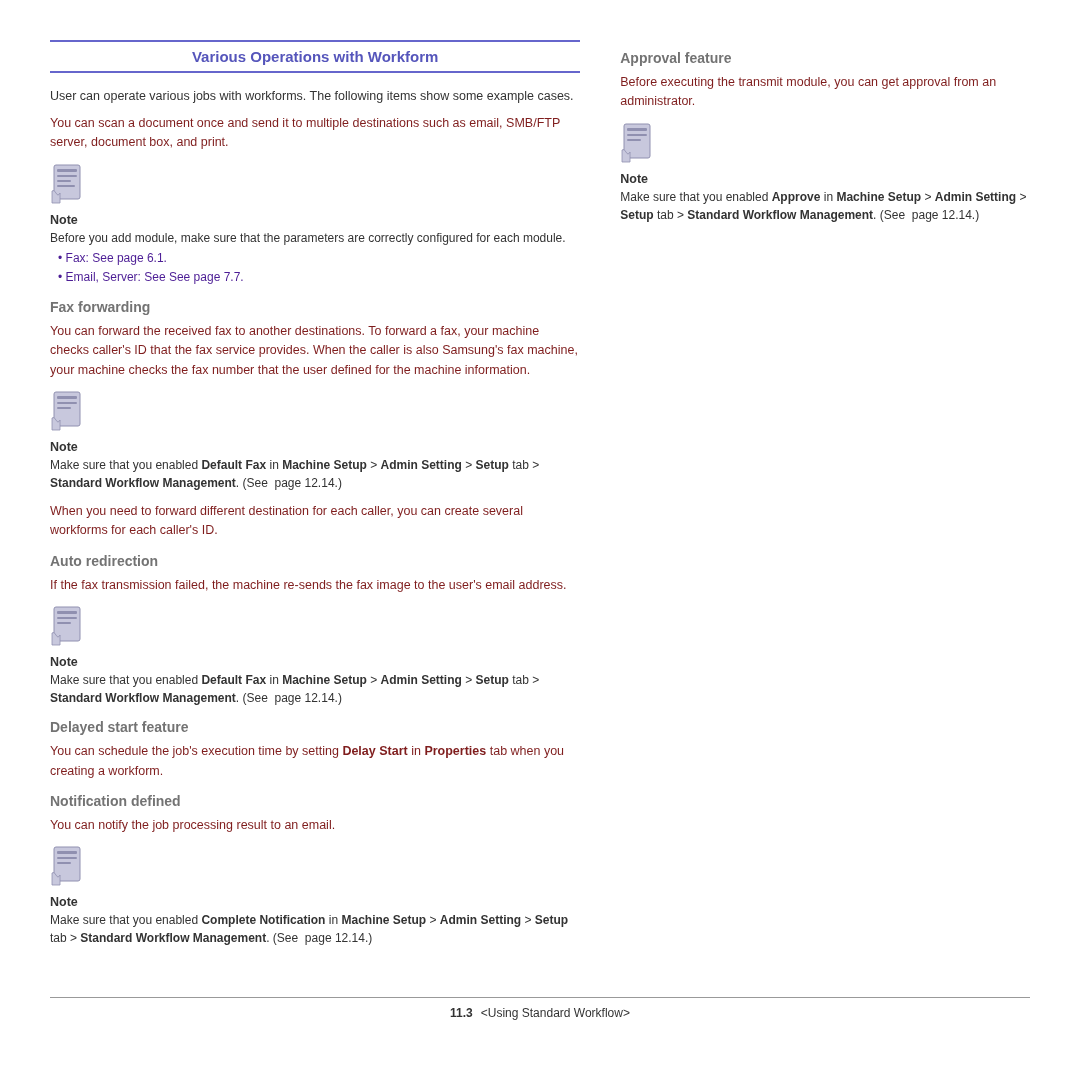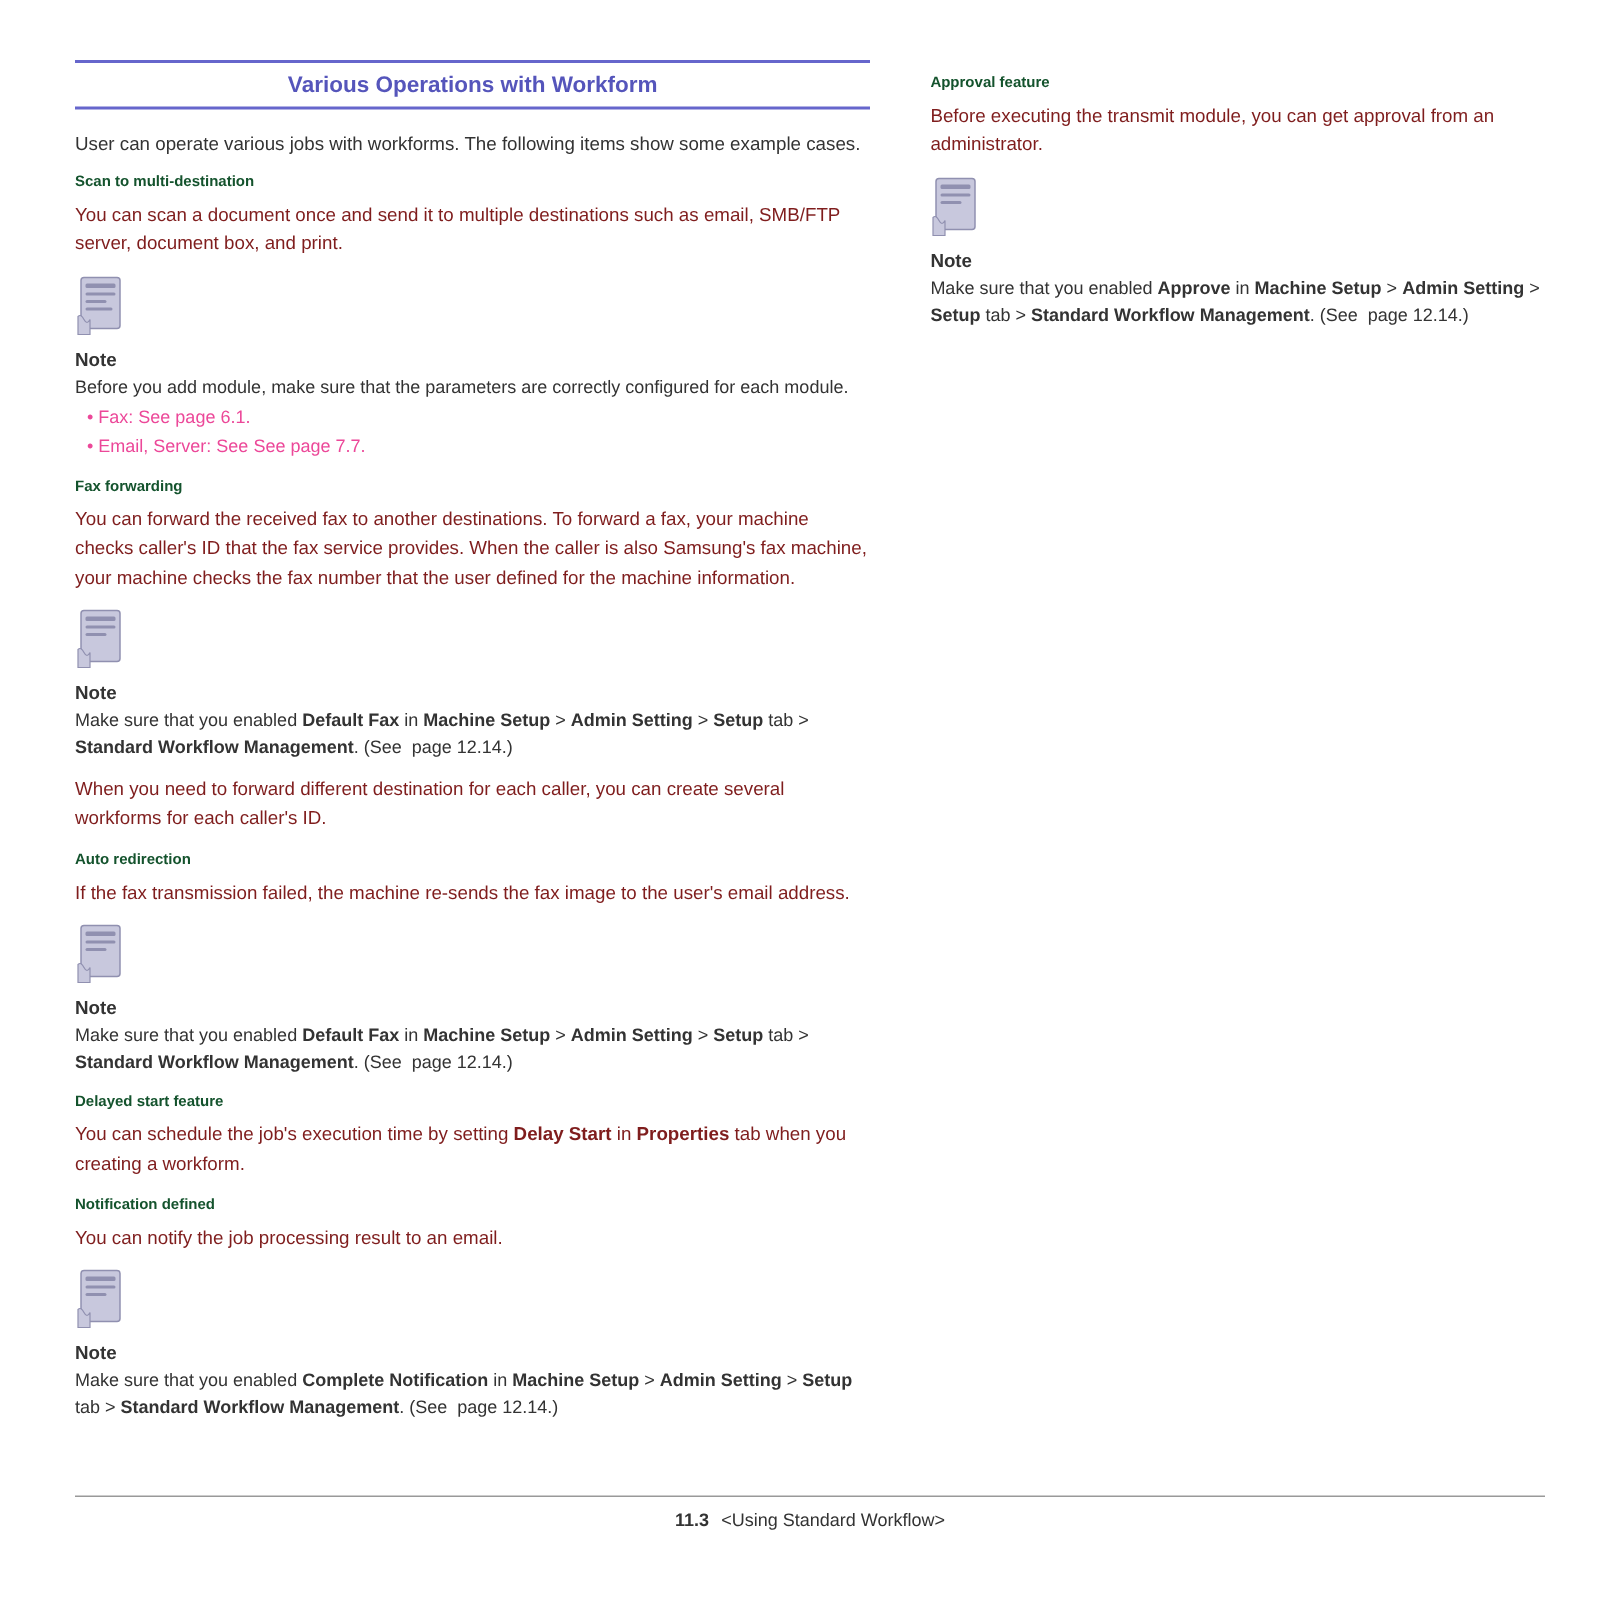--- a/index.html
+++ b/index.html
@@ -45,22 +45,22 @@
       font-size: 15px;
       font-weight: bold;
     }
     .intro-text {
       font-size: 12.5px;
       color: #333;
       margin-bottom: 8px;
       line-height: 1.5;
     }
     .section-title {
-      color: #14532d;
-      font-size: 10px;
+      color: #737373;
+      font-size: 14px;
       font-weight: bold;
       margin-bottom: 7px;
       margin-top: 10px;
     }
     .section-body {
       font-size: 12.5px;
       color: #7f1d1d;
       line-height: 1.55;
       margin-bottom: 8px;
     }
@@ -94,21 +94,21 @@
     .note-text b {
       font-weight: bold;
     }
     .bullet-list {
       margin-left: 8px;
       margin-top: 2px;
     }
     .bullet-list li {
       list-style: none;
       font-size: 12px;
-      color: #ec4899;
+      color: #4c1d95;
       line-height: 1.6;
     }
     .bullet-list li::before {
       content: "• ";
     }
     .divider-section {
       margin-bottom: 12px;
     }
     .footer {
       border-top: 1px solid #999;
@@ -138,21 +138,20 @@
 
     <div class="left-col">
 
       <div class="page-title-box">
         <span class="page-title">Various Operations with Workform</span>
       </div>
 
       <p class="intro-text">User can operate various jobs with workforms. The following items show some example cases.</p>
 
       <div class="divider-section">
-        <div class="section-title">Scan to multi-destination</div>
         <p class="section-body">You can scan a document once and send it to multiple destinations such as email, SMB/FTP server, document box, and print.</p>
         <div class="note-box">
           <div class="note-icon">
             <svg class="note-icon-svg" viewBox="0 0 36 42" xmlns="http://www.w3.org/2000/svg">
               <rect x="4" y="2" width="26" height="34" rx="2" fill="#c8c8dd" stroke="#9090b0" stroke-width="1"></rect>
               <rect x="7" y="6" width="20" height="3" rx="1" fill="#9090b0"></rect>
               <rect x="7" y="12" width="20" height="2" rx="1" fill="#9090b0"></rect>
               <rect x="7" y="17" width="14" height="2" rx="1" fill="#9090b0"></rect>
               <rect x="7" y="22" width="18" height="2" rx="1" fill="#9090b0"></rect>
               <path d="M2 28 Q4 26 6 30 Q8 34 10 30 L10 40 L2 40 Z" fill="#c8c8dd" stroke="#9090b0" stroke-width="0.8"></path>

